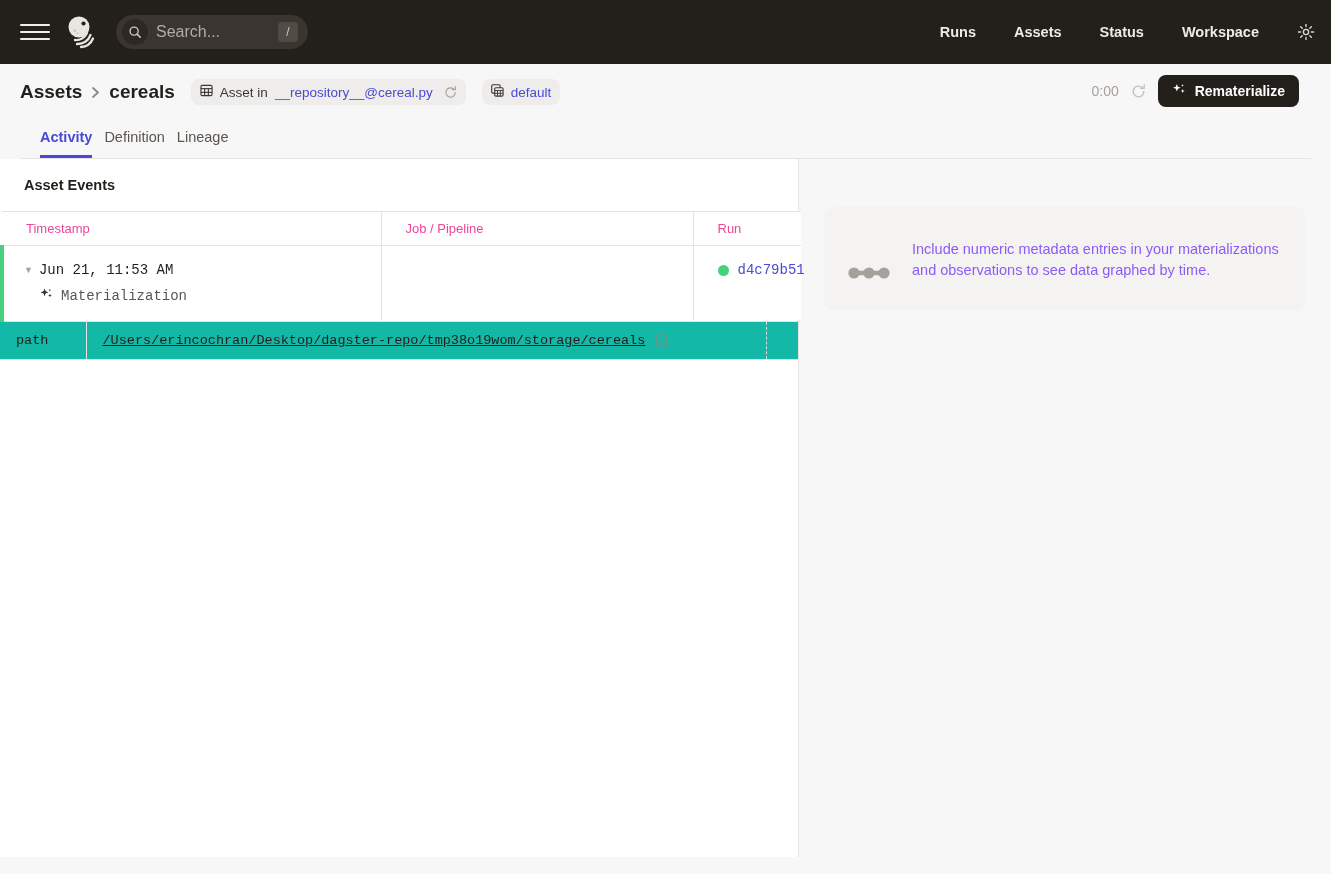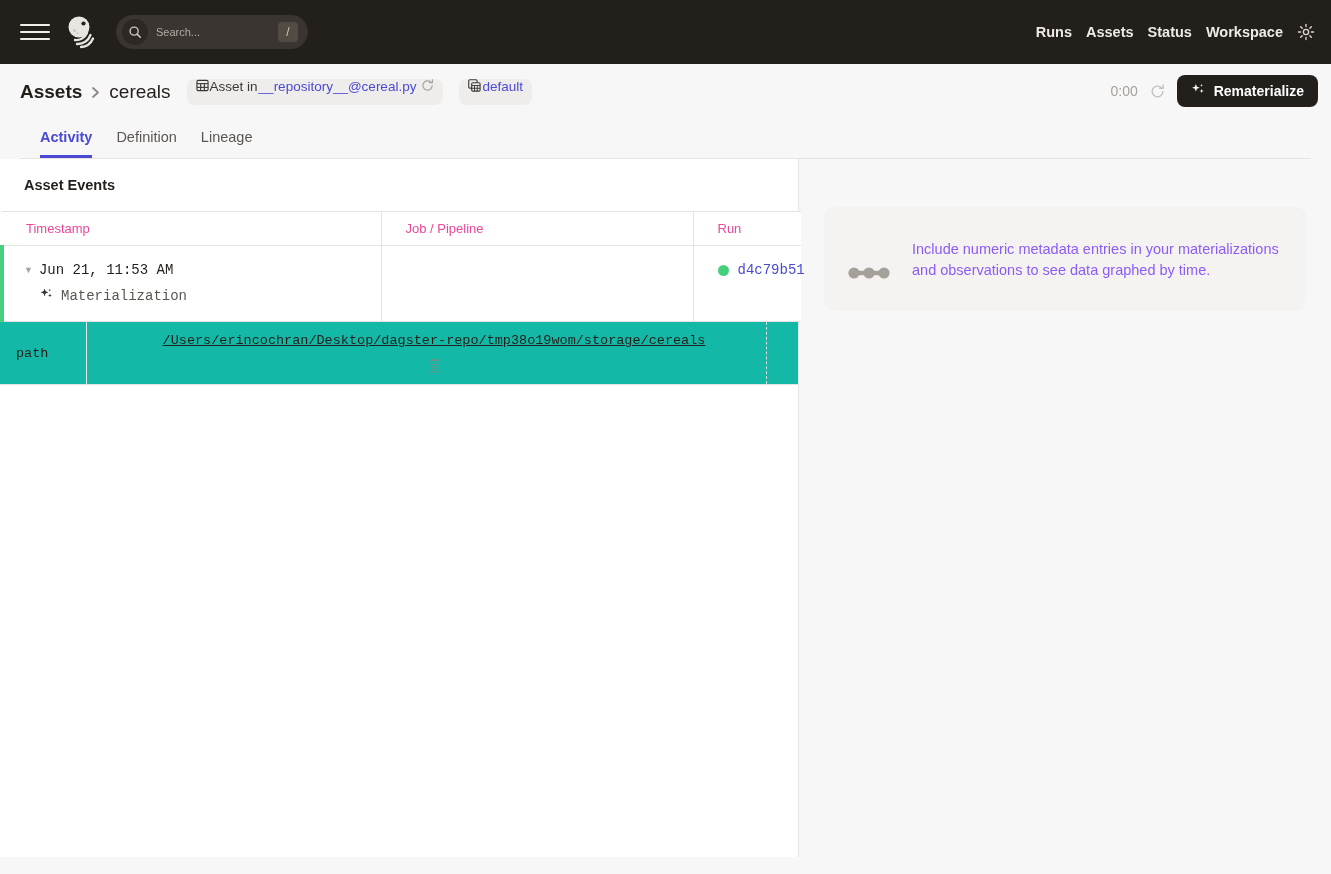--- a/index.html
+++ b/index.html
@@ -30,67 +30,67 @@
     display: flex; align-items: center;
     height: 34px; width: 192px;
     background: #3a3530; border-radius: 17px;
     padding: 0 6px 0 6px; cursor: text;
   }
   .search-circle {
     width: 26px; height: 26px; border-radius: 50%;
     background: #2c2824; display:flex; align-items:center; justify-content:center;
     flex: none;
   }
-  #search-text { color: #b4aca4; font-size: 11px; margin-left: 8px; flex: 1; }
+  #search-text { color: #b4aca4; font-size: 16px; margin-left: 8px; flex: 1; }
   #slash-key {
     width: 20px; height: 20px; border-radius: 4px; background: #524b44;
     color: #cfc8c1; font-size: 12px; display:flex; align-items:center; justify-content:center;
     margin-right: 4px; flex: none;
   }
   #nav-right {
-    margin-left: auto; display: flex; align-items: center; gap: 14px;
+    margin-left: auto; display: flex; align-items: center; gap: 38px;
   }
   .navlink { color: #eeeae6; font-size: 14.5px; font-weight: bold; cursor: pointer; }
   #gear-btn { cursor: pointer; display:flex; align-items:center; }
 
   
   #pagehead {
     background: #f8f7f7;
     padding: 0 20px;
     position: relative;
   }
   #crumbrow { height: 56px; display: flex; align-items: center; }
   .crumb-main { font-size: 19px; font-weight: bold; color: #231f1b; cursor: pointer; }
   .crumb-sep { margin: 0 9px; color: #9b938c; font-size: 15px; display:flex; align-items:center; }
-  .crumb-cur { font-size: 19px; font-weight: normal; color: #231f1b; }
+  .crumb-cur { font-size: 19px; font-weight: bold; color: #231f1b; }
   .chip {
-    display: inline-flex; gap: 1px;
+    display: inline-flex; align-items: center; gap: 7px;
     height: 26px; border-radius: 8px; background: #efedeb;
     padding: 0 9px; margin-left: 16px; font-size: 13.5px; color: #3b3733;
     cursor: pointer;
   }
   .chip a { color: #4a4ad4; text-decoration: none; }
   .chip .reload { margin-left: 4px; opacity: .55; display:flex; }
   .chip-default { color: #4a4ad4; }
 
   #head-right {
-    position: absolute; right: 13px; top: 11px;
+    position: absolute; right: 32px; top: 11px;
     display: flex; align-items: center; gap: 12px;
   }
   #timer { color: #a7a09a; font-size: 14px; }
   #timer-refresh { opacity: .5; display:flex; cursor: pointer; }
   #remat-btn {
     display: inline-flex; align-items: center; gap: 8px;
     height: 32px; padding: 0 14px; border-radius: 8px;
     background: #231f1b; color: #ffffff; font-size: 14px; font-weight: bold;
     cursor: pointer; border: none;
   }
 
   
-  #tabs { display: flex; gap: 24px; padding: 0 20px; height: 38px; align-items: flex-end; }
+  #tabs { display: flex; gap: 12px; padding: 0 20px; height: 38px; align-items: flex-end; }
   .tab {
     font-size: 14.5px; color: #5c5650; padding-bottom: 10px;
     cursor: pointer; border-bottom: 3px solid transparent; font-weight: normal;
   }
   .tab.active { color: #4a4ad4; font-weight: bold; border-bottom-color: #4a4ad4; }
   #tabs-underline { height: 1px; background: #e6e3e0; width: 100%; }
 
   
   #body { display: flex; height: 698px; }
   #left-pane {
@@ -128,21 +128,21 @@
 
   
   table#meta { width: 100%; border-collapse: collapse; table-layout: fixed; }
   table#meta td {
     padding: 11px 0 11px 16px; font-size: 13.5px; border-bottom: 1px solid #e6e3e0;
     background: #14b8a6;
   }
   td.meta-key { width: 86px; color: #231f1b; }
   td.meta-val { border-left: 1px solid #e6e3e0; }
   td.meta-pad { width: 32px; border-left: 1px dashed #ddd9d5; }
-  .path-wrap { display: flex; align-items: center; gap: 10px; flex-direction: column; }
+  .path-wrap { display: flex; gap: 10px; }
   .path-link { color: #231f1b; text-decoration: underline; font-size: 13.5px; cursor: pointer; }
   .copy-btn { cursor: pointer; display: flex; opacity: .65; }
 
   
   #right-pane { flex: 1; padding: 48px 25px 0 25px; }
   #empty-card {
     background: #f5f3f2; border-radius: 10px;
     padding: 24px 26px 26px 22px;
     display: flex; gap: 20px; align-items: flex-start;
   }

